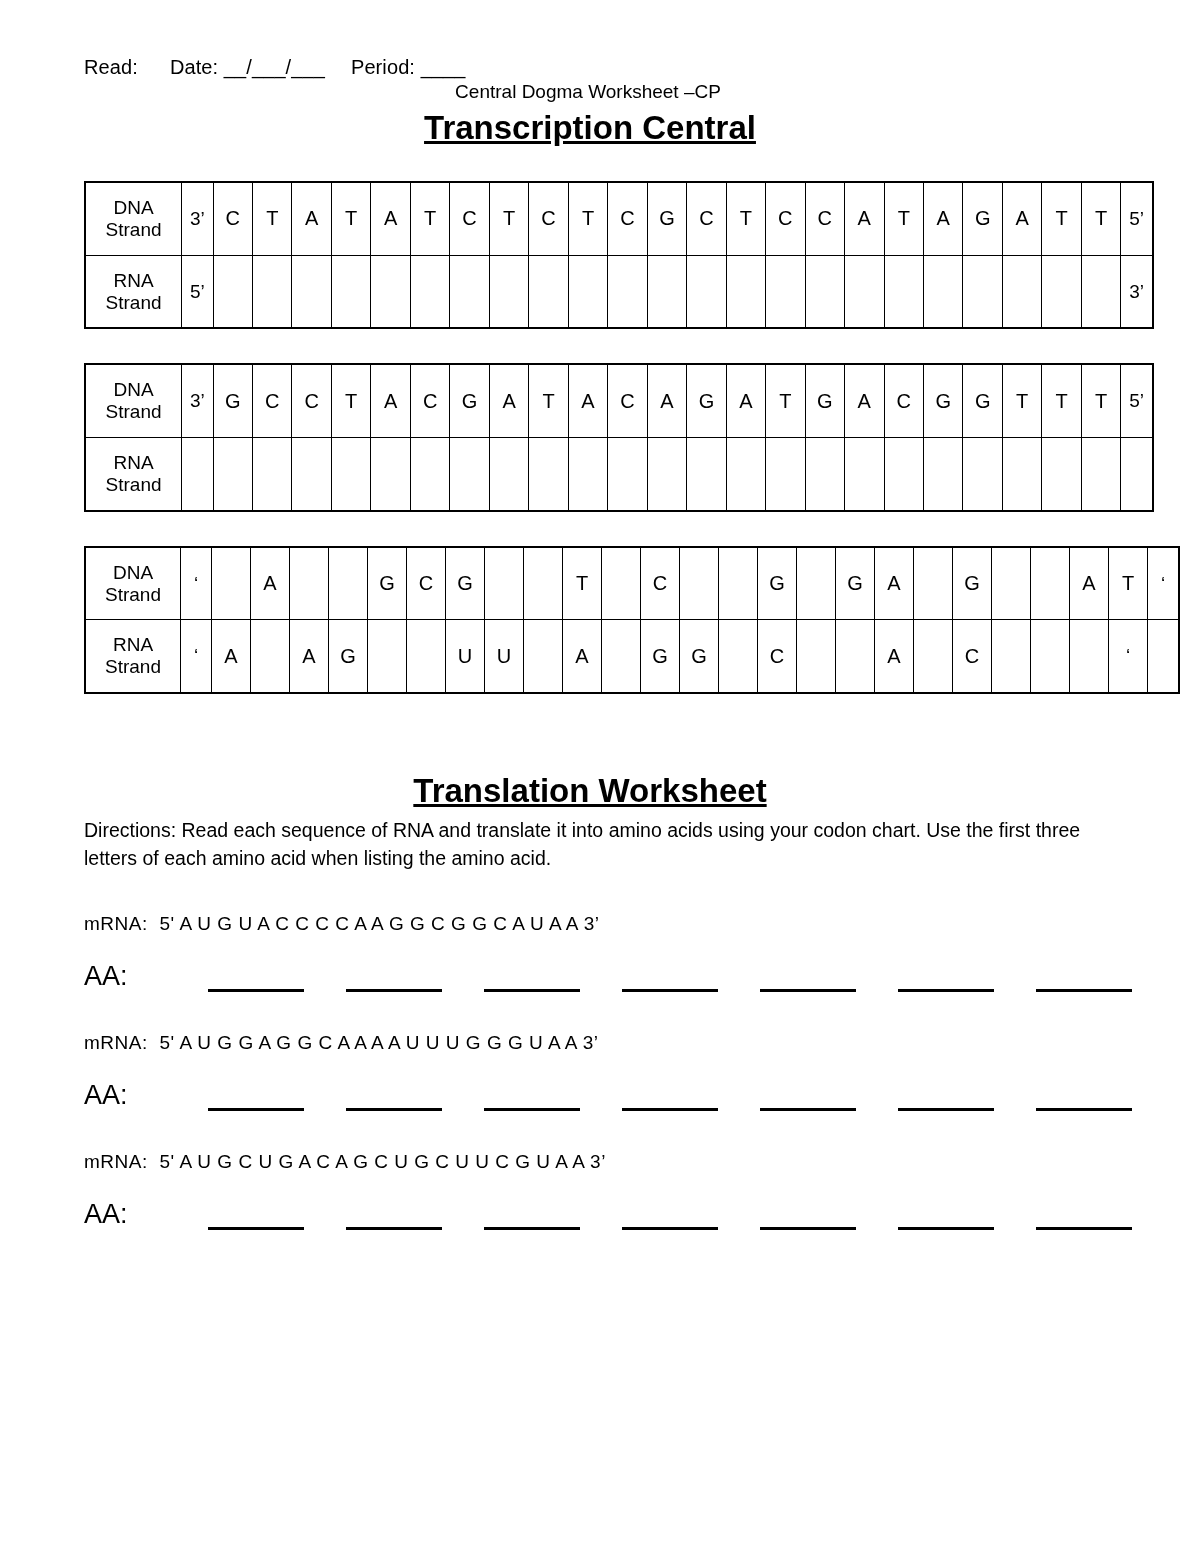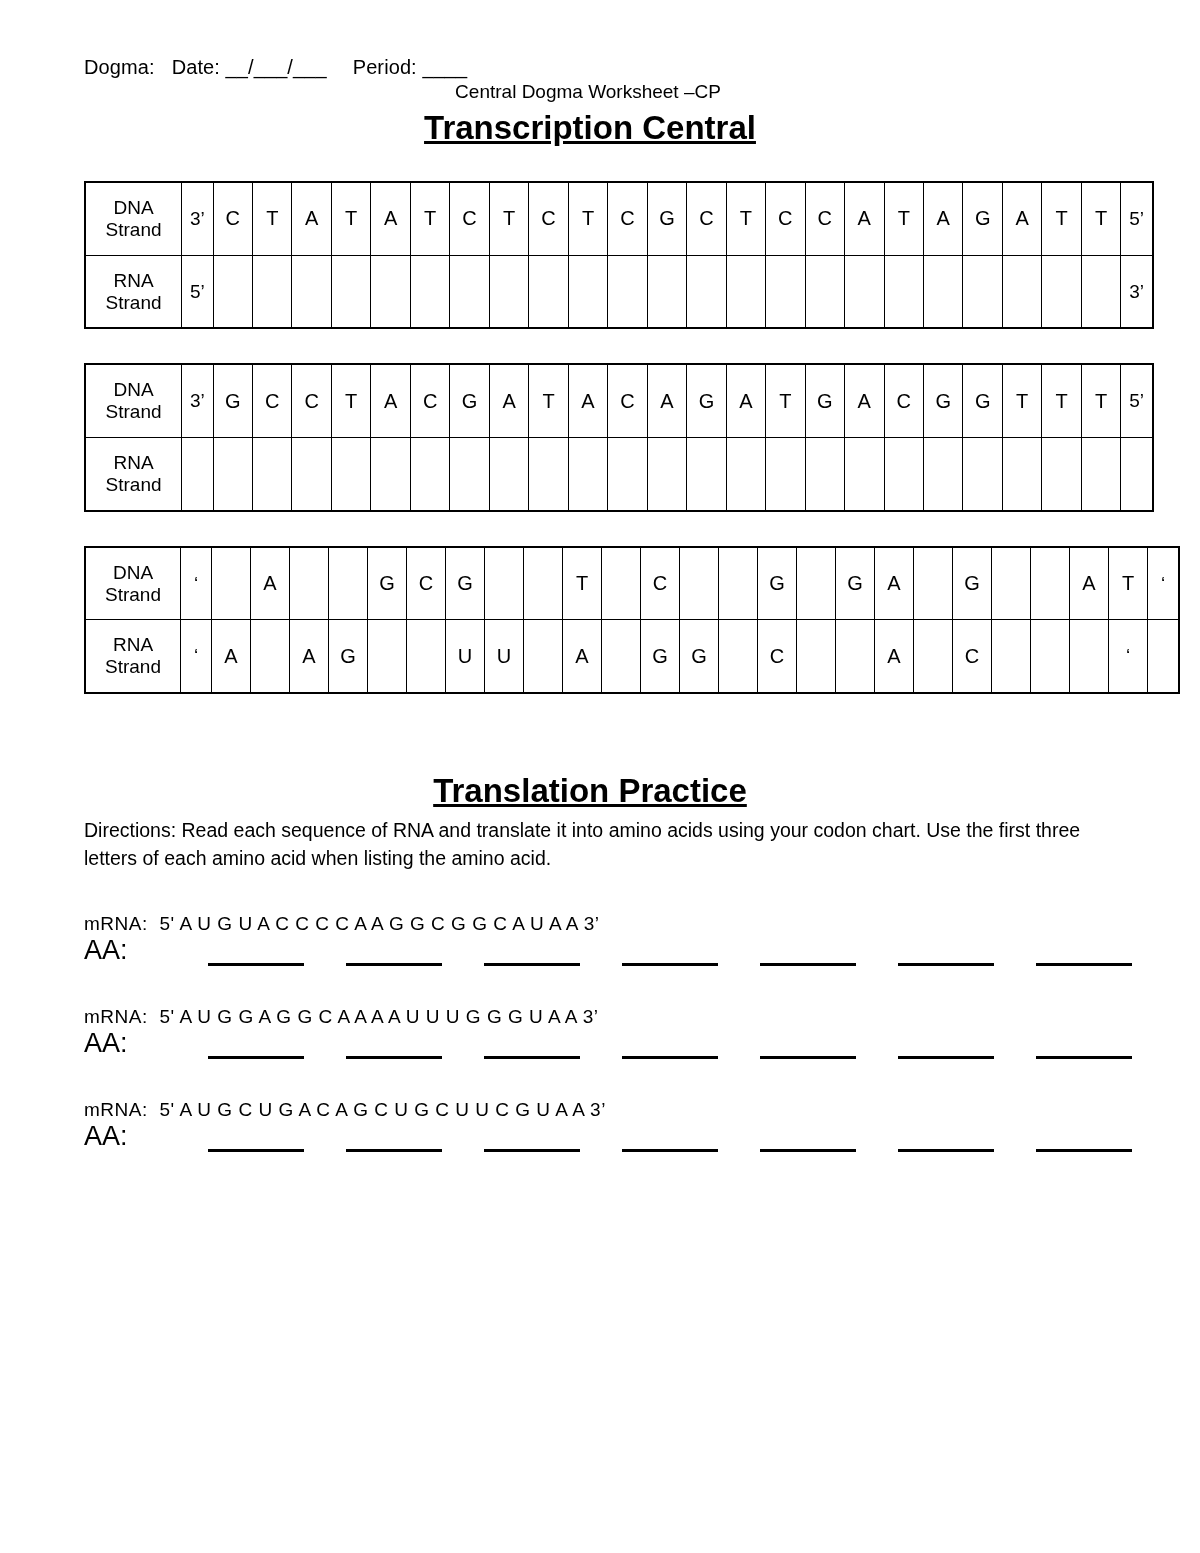--- a/index.html
+++ b/index.html
@@ -24,21 +24,21 @@
   
   .namerow {
     font-size: 20px;
     letter-spacing: 0.1px;
     white-space: nowrap;
     display: flex;
     align-items: baseline;
   }
   .namerow .nm { margin-right: 2px; }
   .namerow .rule { letter-spacing: -0.5px; }
-  .namerow .dt { margin-left: 15px; }
+  .namerow .dt { margin-left: 30px; }
   .namerow .pd { margin-left: 26px; }
 
   .subtitle {
     text-align: center;
     font-size: 19px;
     margin-top: 2px;
     margin-left: -40px;
   }
   h1.section-title {
     text-align: center;
@@ -98,41 +98,42 @@
   }
   .mrna-row {
     font-size: 19px;
     margin-top: 40px;
     white-space: nowrap;
     letter-spacing: 0.5px;
   }
   .mrna-row .lead { margin-right: 6px; }
   .aa-row {
     font-size: 27px;
+    margin-top: 26px;
     display: flex;
     align-items: flex-end;
   }
   .aa-row .aalbl { width: 140px; }
   .aa-row .blanks {
     display: flex;
     gap: 42px;
   }
   .aa-row .blank {
     width: 96px;
     border-bottom: 3px solid #000;
     height: 22px;
   }
 </style>
 </head>
 <body>
 
 <div class="page">
 
   <div class="namerow">
-    <span class="nm">Dogma:</span>
+    <span class="nm">Read:</span>
     <span class="dt">Date: __/___/___</span>
     <span class="pd">Period: ____</span>
   </div>
 
   <div class="subtitle">Central Dogma Worksheet –CP</div>
 
   <h1 class="section-title">Transcription Central </h1>
 
 
   <table class="seq tbl1">
@@ -312,21 +313,21 @@
           <td class="cell"></td>
           <td class="cell">C</td>
           <td class="cell"></td>
           <td class="cell"></td>
           <td class="cell"></td>
           <td class="end">‘</td>
         </tr>
       </tbody>
   </table>
 
-  <h1 class="section-title2">Translation Practice </h1>
+  <h1 class="section-title2">Translation Worksheet </h1>
 
   <p class="directions">Directions: Read each sequence of RNA and translate it into amino acids using your codon chart. Use the first three letters of each amino acid when listing the amino acid.</p>
 
   <div id="translation-problems">
       <div class="mrna-row"><span class="lead">mRNA:</span><span> 5' </span><span>A U G   U A C   C C C   A A G   G C G   G C A U A A </span><span>3’</span></div>
       <div class="aa-row">
         <span class="aalbl">AA:</span>
         <span class="blanks">
           <span class="blank"></span>
           <span class="blank"></span>

